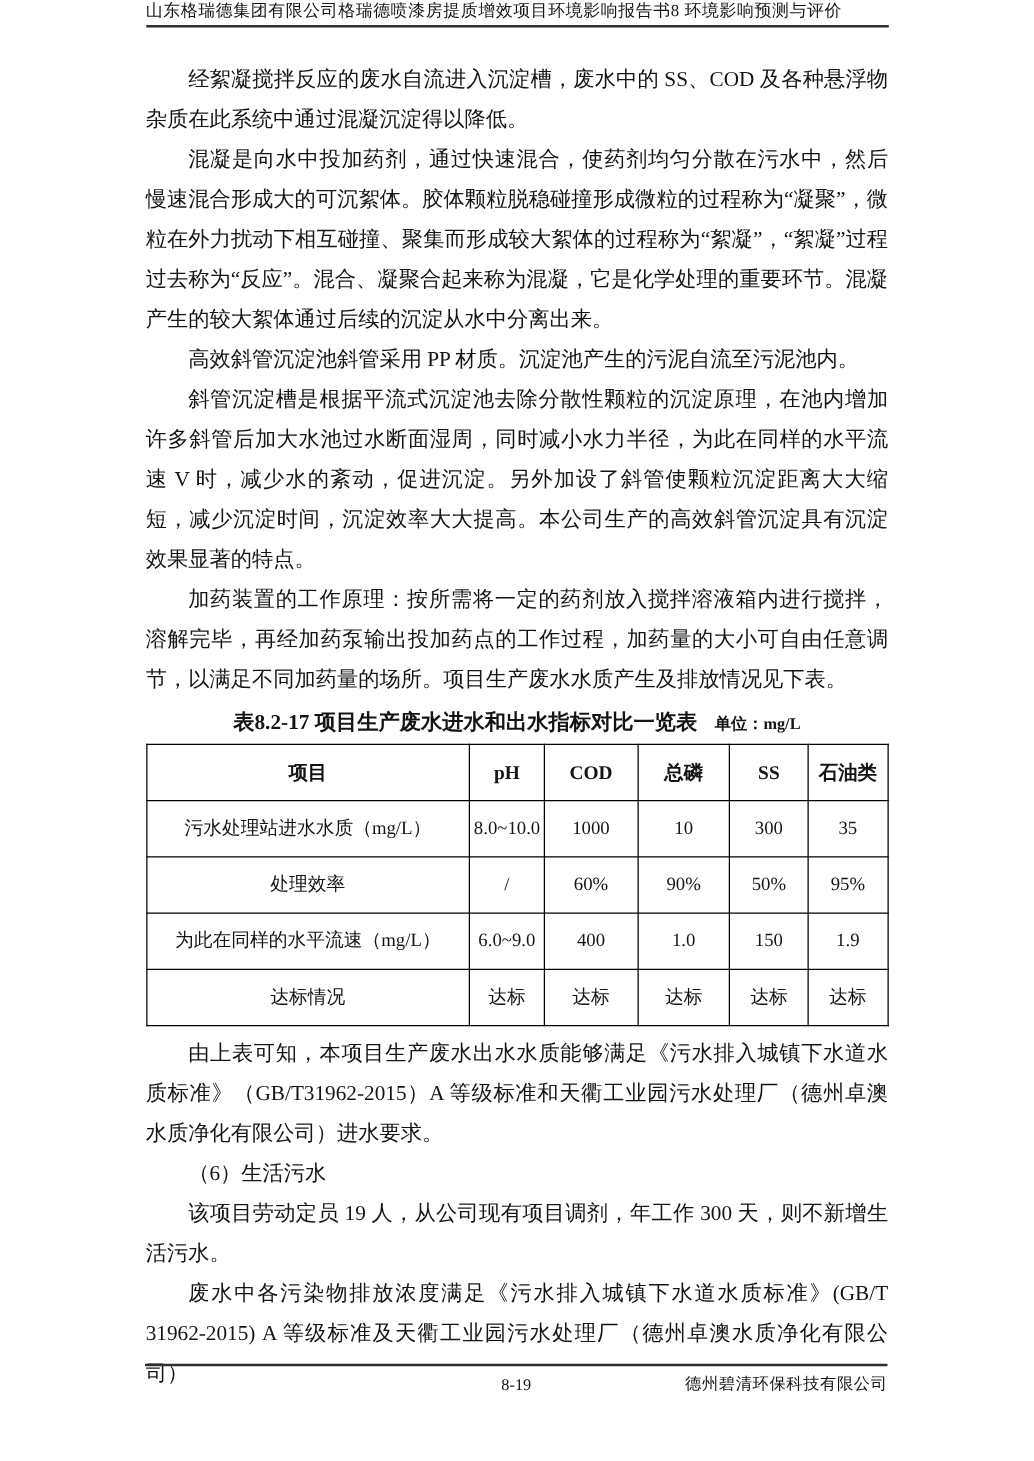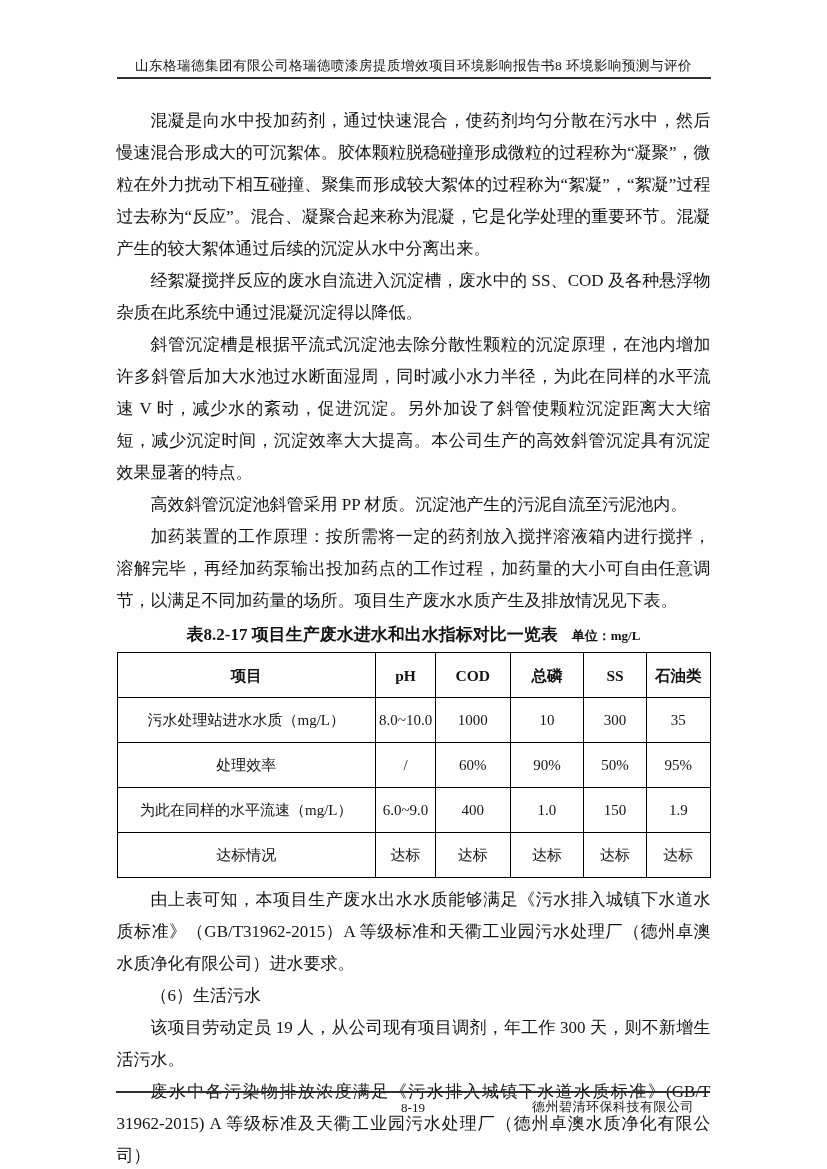--- a/index.html
+++ b/index.html
@@ -8,22 +8,22 @@
     width:827px;height:1169px;
     background:#ffffff;
     color:#141414;
     font-family:"Liberation Serif","DejaVu Serif",serif;
     overflow:hidden;
     margin:0 auto;
   }
   .content{width:594px;margin:0 auto;}
   
   .header{
-    display:flex;justify-content:center;align-items:flex-end;
-    padding-top:57px;padding-bottom:3px;
+    display:flex;justify-content:flex-start;align-items:flex-end;
+    padding-bottom:3px;
     border-bottom:2px solid #2f2f2f;
     font-size:13.5px;line-height:17px;
     letter-spacing:0.5px;
   }
   
   .body-text{margin-top:26px;font-size:17px;line-height:32px;text-align:justify;}
   .para{margin:0;text-indent:2em;}
   
   .table-caption{
     text-align:center;font-weight:bold;
@@ -43,38 +43,38 @@
   }
   table.data th{font-weight:bold;font-size:15.5px;}
   
   .footer{
     position:absolute;left:116px;top:1091px;width:594px;
     border-top:2px solid #2f2f2f;
     font-size:13px;
   }
   .footer-inner{position:relative;height:20px;padding-top:7px;}
   .page-num{position:absolute;left:0;right:0;text-align:center;}
-  .company{position:absolute;right:16px;top:5px;letter-spacing:0.5px;}
+  .company{position:absolute;right:0;top:5px;letter-spacing:0.5px;}
 </style>
 </head>
 <body>
 
 <div class="page">
   <div class="content">
 
     <div class="header">
       <span>山东格瑞德集团有限公司格瑞德喷漆房提质增效项目环境影响报告书</span>
       <span>8 环境影响预测与评价</span>
     </div>
 
     <div class="body-text">
+        <p class="para">经絮凝搅拌反应的废水自流进入沉淀槽，废水中的 SS、COD 及各种悬浮物杂质在此系统中通过混凝沉淀得以降低。</p>
         <p class="para">混凝是向水中投加药剂，通过快速混合，使药剂均匀分散在污水中，然后慢速混合形成大的可沉絮体。胶体颗粒脱稳碰撞形成微粒的过程称为“凝聚”，微粒在外力扰动下相互碰撞、聚集而形成较大絮体的过程称为“絮凝”，“絮凝”过程过去称为“反应”。混合、凝聚合起来称为混凝，它是化学处理的重要环节。混凝产生的较大絮体通过后续的沉淀从水中分离出来。</p>
-        <p class="para">经絮凝搅拌反应的废水自流进入沉淀槽，废水中的 SS、COD 及各种悬浮物杂质在此系统中通过混凝沉淀得以降低。</p>
+        <p class="para">高效斜管沉淀池斜管采用 PP 材质。沉淀池产生的污泥自流至污泥池内。</p>
         <p class="para">斜管沉淀槽是根据平流式沉淀池去除分散性颗粒的沉淀原理，在池内增加许多斜管后加大水池过水断面湿周，同时减小水力半径，为此在同样的水平流速 V 时，减少水的紊动，促进沉淀。另外加设了斜管使颗粒沉淀距离大大缩短，减少沉淀时间，沉淀效率大大提高。本公司生产的高效斜管沉淀具有沉淀效果显著的特点。</p>
-        <p class="para">高效斜管沉淀池斜管采用 PP 材质。沉淀池产生的污泥自流至污泥池内。</p>
         <p class="para">加药装置的工作原理：按所需将一定的药剂放入搅拌溶液箱内进行搅拌，溶解完毕，再经加药泵输出投加药点的工作过程，加药量的大小可自由任意调节，以满足不同加药量的场所。项目生产废水水质产生及排放情况见下表。</p>
       </div>
 
     <div class="table-caption">
       <span>表8.2-17 项目生产废水进水和出水指标对比一览表</span><span class="unit">单位：mg/L</span>
     </div>
 
     <table class="data">
       <colgroup>
         <col style="width:43.6%">

